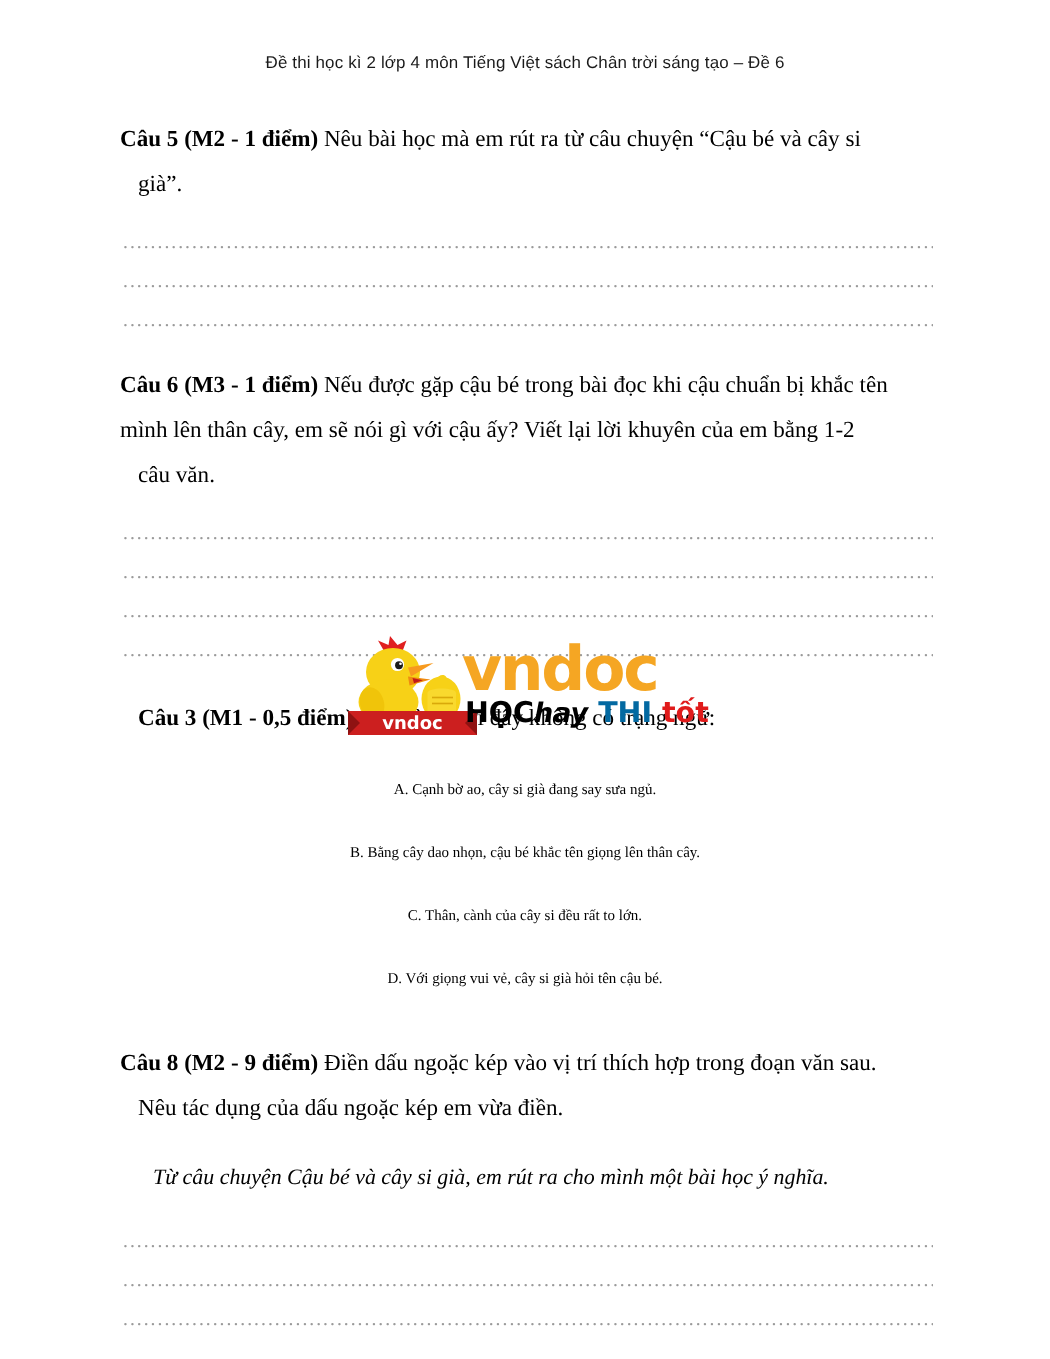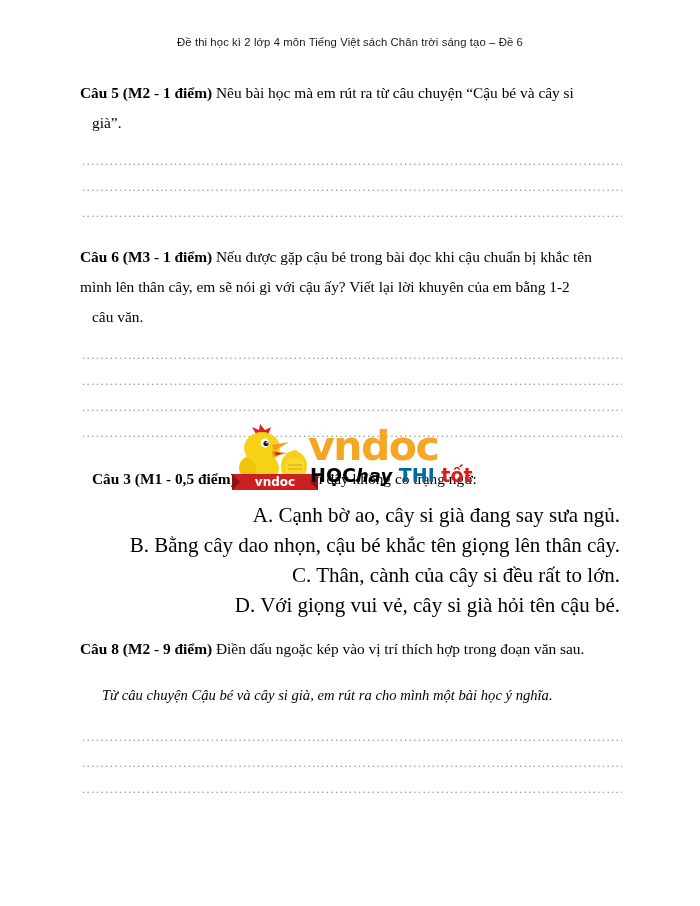--- a/index.html
+++ b/index.html
@@ -57,24 +57,24 @@
     -webkit-hyphens: none;
     hyphens: none;
   }
   .para.lastline { text-align: left; margin-left: 12px; }
 
   .q-label {
     font-weight: bold;
   }
 
   .opt {
-    font-size: 21px;
+    font-size: 10px;
     line-height: 30px;
-    margin: 0;
-    text-align: right;
+    margin: 12px;
+    text-align: center;
     white-space: nowrap;
   }
 
   .quote-line {
     font-size: 14.6px;
     font-style: italic;
     line-height: 30px;
     margin: 0;
     padding-left: 22px;
     white-space: nowrap;
@@ -186,20 +186,21 @@
       <p class="opt">A. Cạnh bờ ao, cây si già đang say sưa ngủ.</p>
       <p class="opt">B. Bằng cây dao nhọn, cậu bé khắc tên giọng lên thân cây.</p>
       <p class="opt">C. Thân, cành của cây si đều rất to lớn.</p>
       <p class="opt">D. Với giọng vui vẻ, cây si già hỏi tên cậu bé.</p>
     </div>
 
     <div class="sp-14"></div>
 
     <div class="q-block">
       <p class="para"><span class="q-label">Câu 8 (M2 - 9 điểm)</span> <span>Điền dấu ngoặc kép vào vị trí thích hợp trong đoạn văn sau.</span></p>
+      <p class="para lastline">Nêu tác dụng của dấu ngoặc kép em vừa điền.</p>
       <div class="sp-16"></div>
       <p class="quote-line">Từ câu chuyện Cậu bé và cây si già, em rút ra cho mình một bài học ý nghĩa.</p>
       <div class="sp-10"></div>
       <div class="dots-group">
         <div class="dots">.......................................................................................................................................</div>
         <div class="dots">.......................................................................................................................................</div>
         <div class="dots">.......................................................................................................................................</div>
       </div>
     </div>
 

